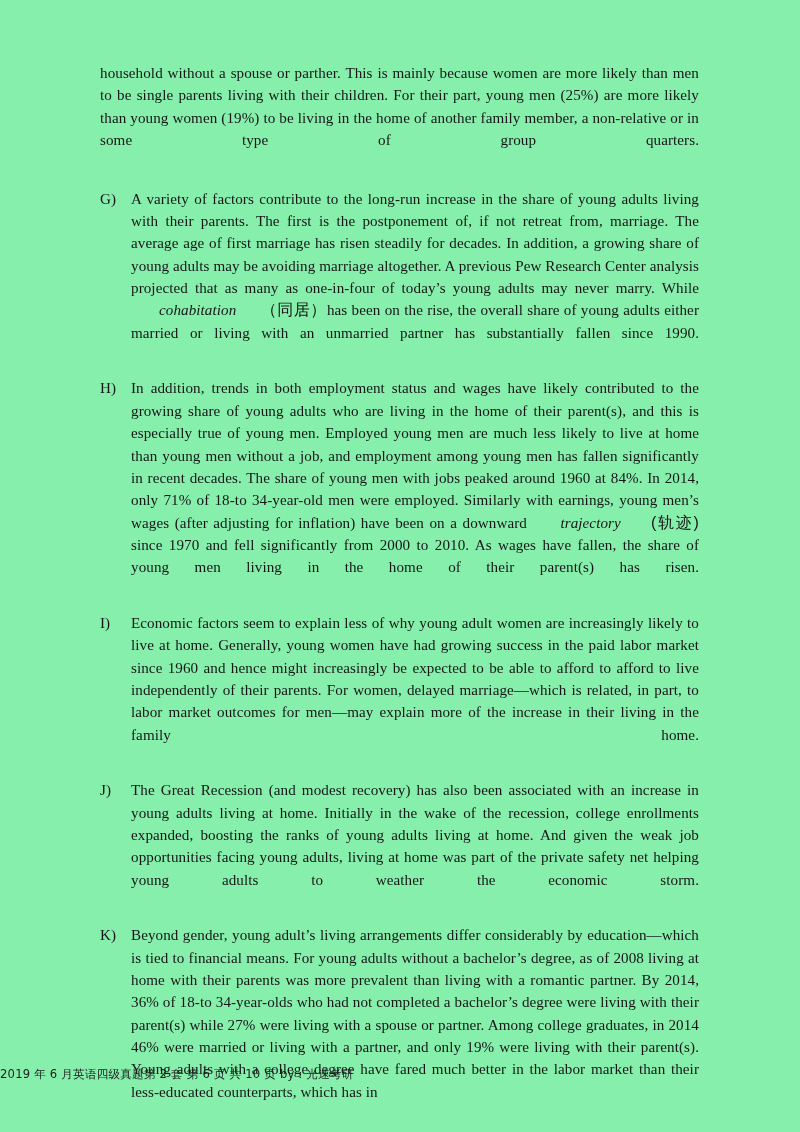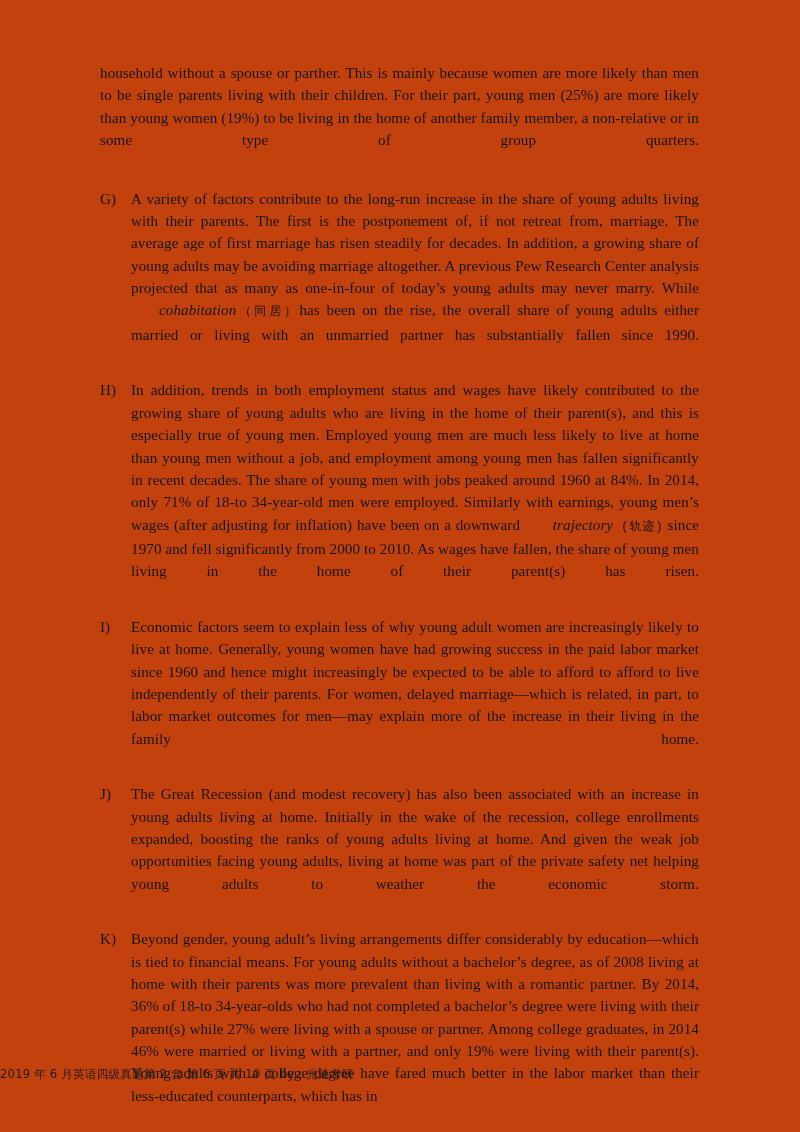--- a/index.html
+++ b/index.html
@@ -7,21 +7,21 @@
     margin: 0;
     padding: 0;
     background: #ffffff;
   }
 
   .page {
     position: relative;
     width: 800px;
     height: 1132px;
     margin: 0 auto;
-    background: #c2410c;
+    background: #86efac;
     overflow: hidden;
     font-family: "Liberation Serif", "DejaVu Serif", serif;
     color: #161616;
   }
 
   .text-column {
     position: absolute;
     left: 100px;
     top: 62px;
     width: 599px;
@@ -69,22 +69,23 @@
     content: "";
     display: inline-block;
     width: 100%;
   }
 
   .para.flush .para-body::after {
     display: none;
   }
 
   .gloss {
-    font-family: Liberation Mono, monospace;
-    font-size: 12px;
+    font-family: Liberation Sans, sans-serif;
+    font-size: 16px;
+    margin-left: 24px;
   }
 
   em.term {
     font-style: italic;
     margin-left: 28px;
   }
 
   
   .footer {
     position: absolute;

